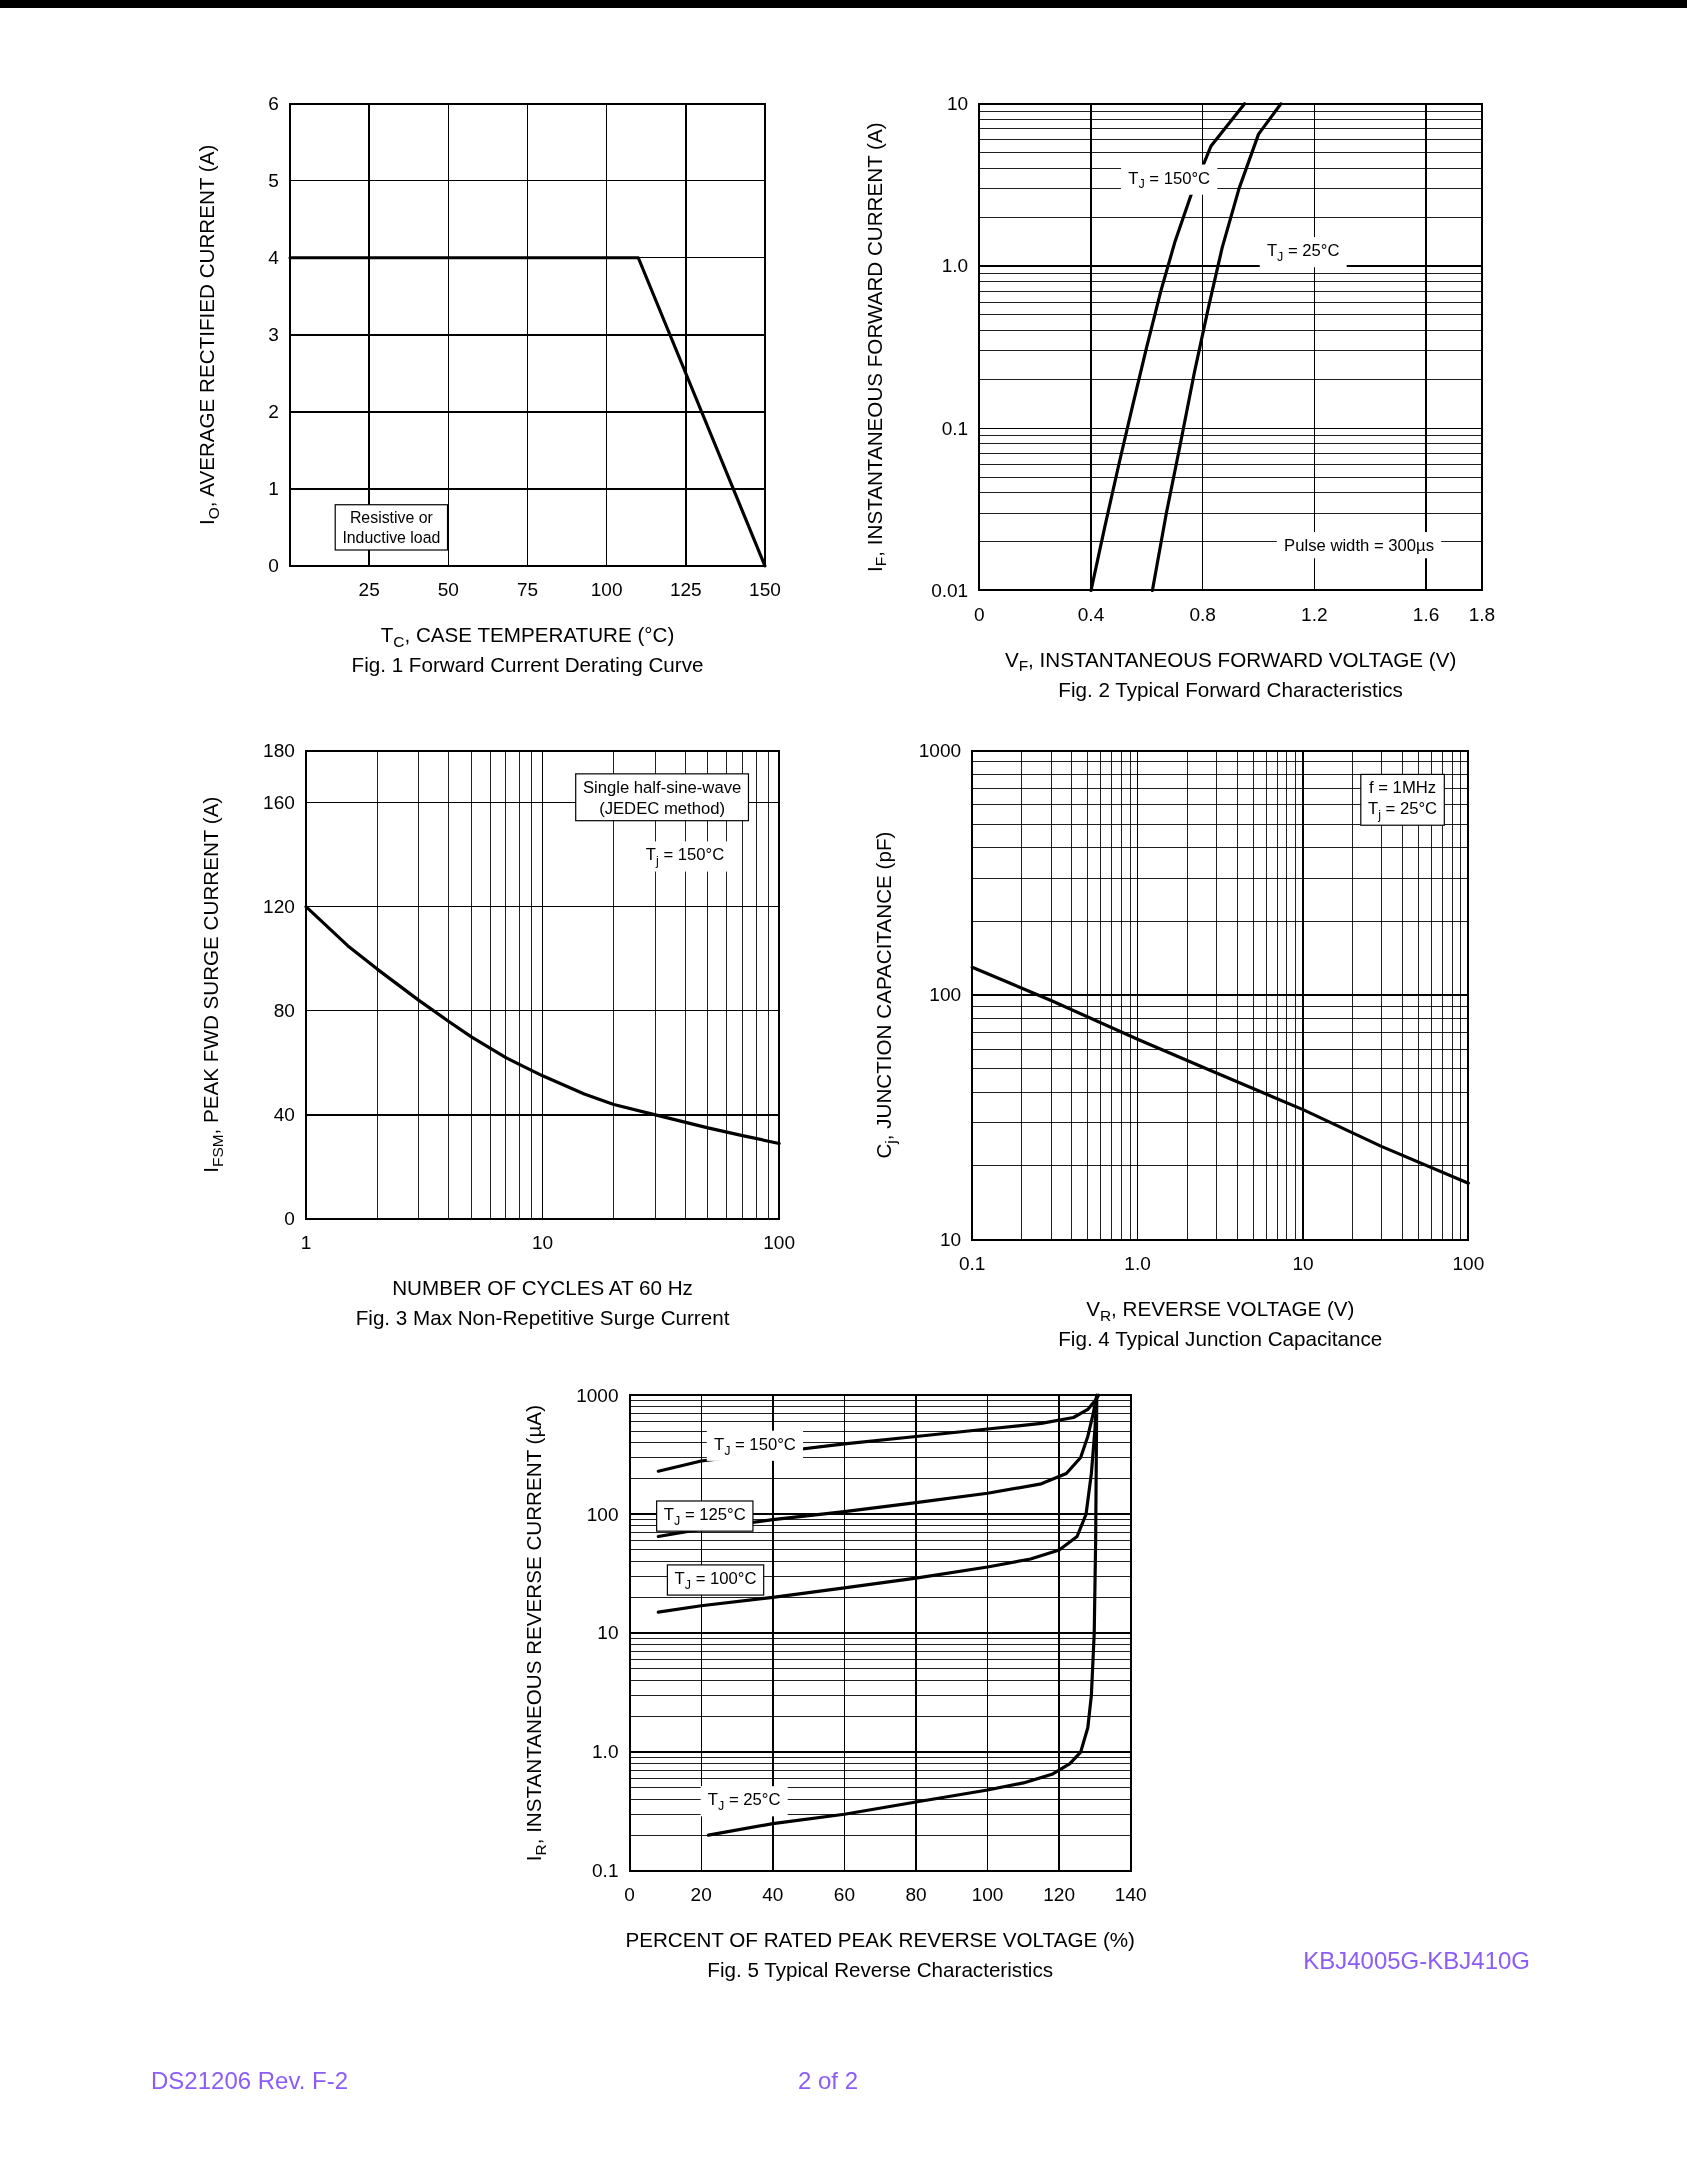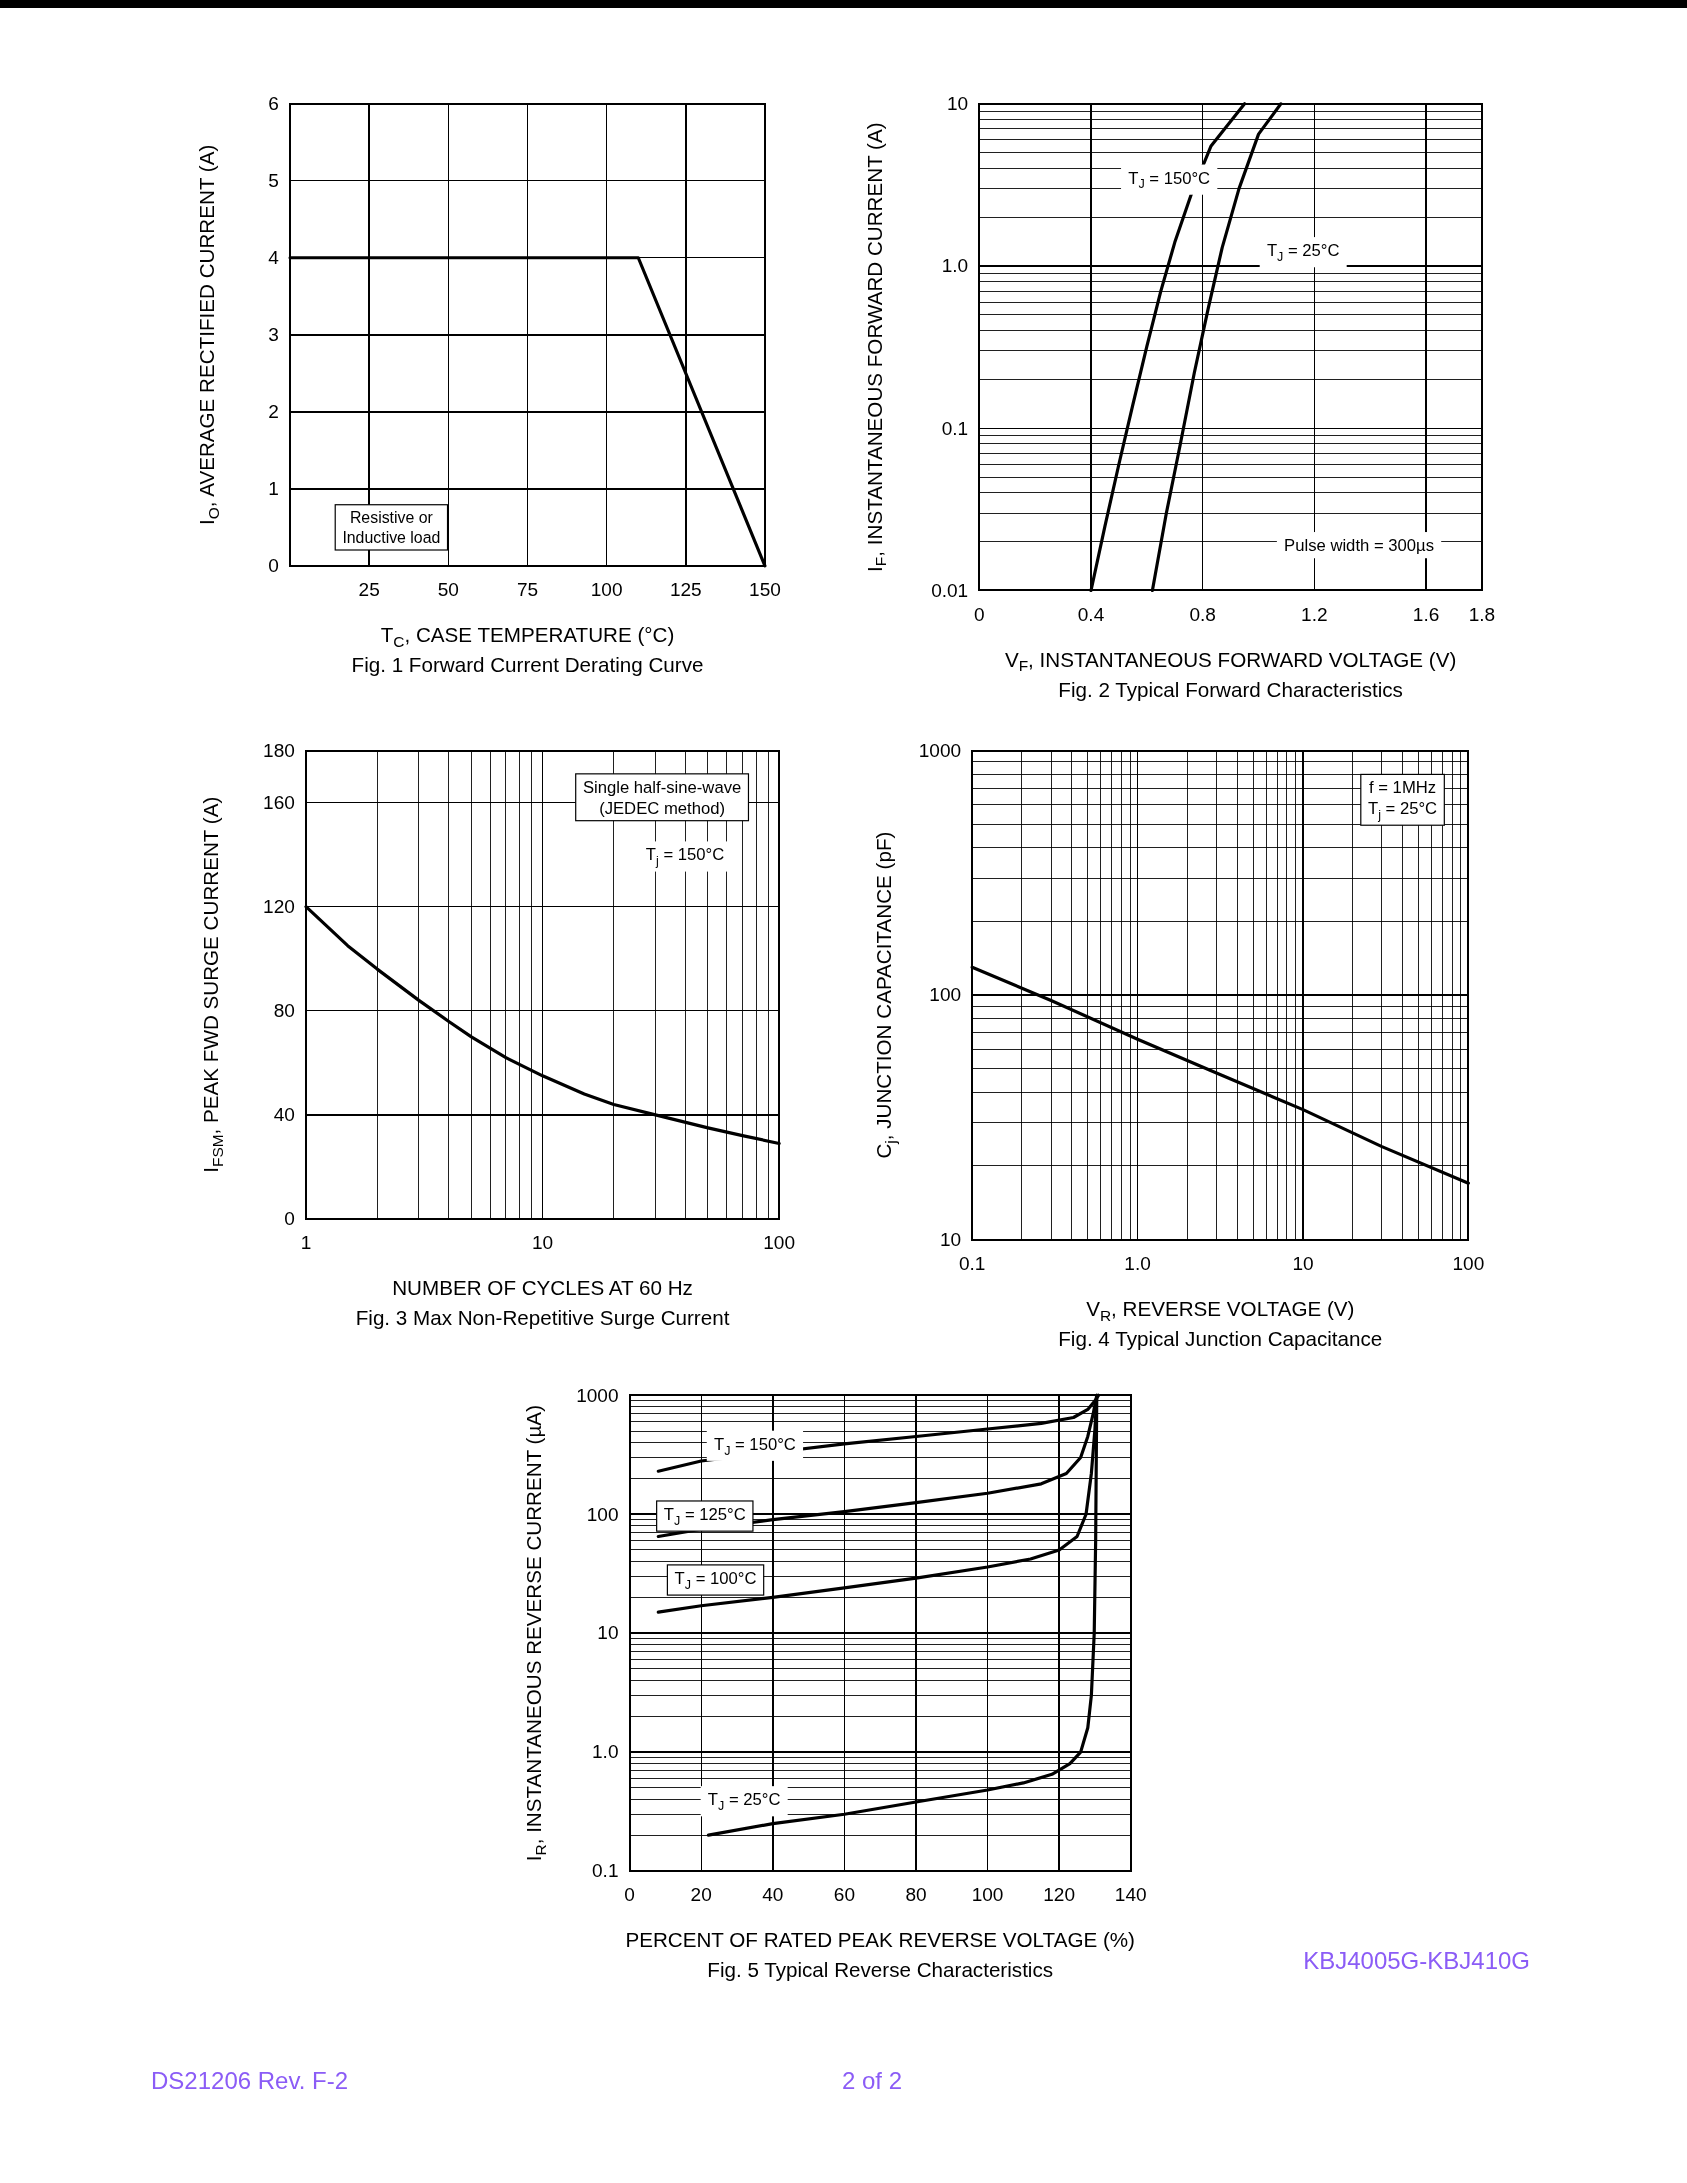--- a/index.html
+++ b/index.html
@@ -327,16 +327,16 @@
         <g>
           <rect x="242.44732666015625" y="549.1915283203125" width="109.5625" height="38" fill="#fff" stroke="none" stroke-width="1.5"></rect>
           <text text-anchor="middle" font-size="21"><tspan x="297.2285714285714" y="573.1915162986377"><tspan>T</tspan><tspan dy="6" font-size="75%">J</tspan><tspan dy="-6"> = 25°C</tspan></tspan></text>
         </g>
       </svg>
     </div>
   </div>
 
 <div class="footer">
   <span style="left:151px;top:2067px">DS21206 Rev. F-2</span>
-  <span style="left:842px;top:2067px">2 of 2</span>
+  <span style="left:798px;top:2067px">2 of 2</span>
   <span style="right:157px;top:1947px">KBJ4005G-KBJ410G</span>
 </div>
 
 
 </body></html>

